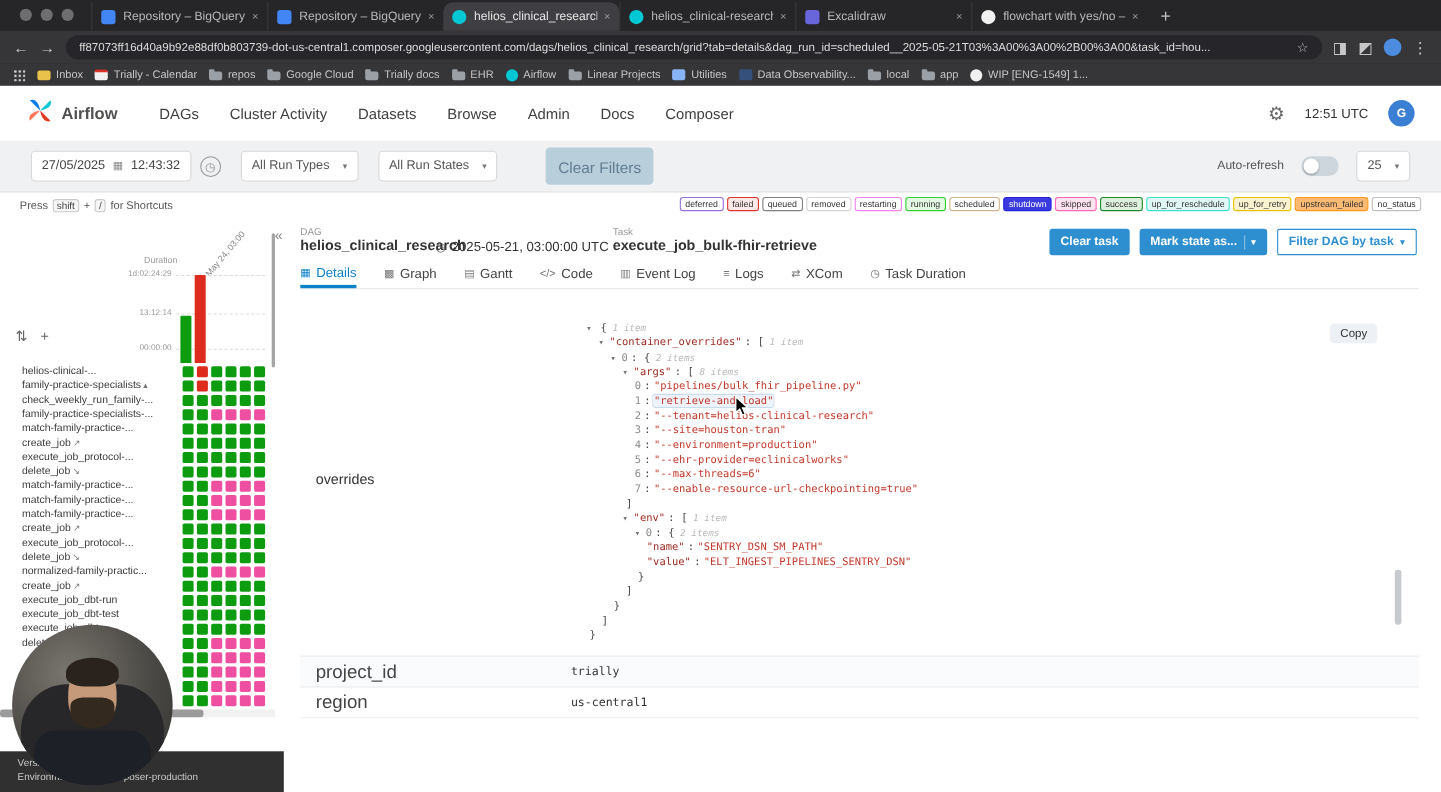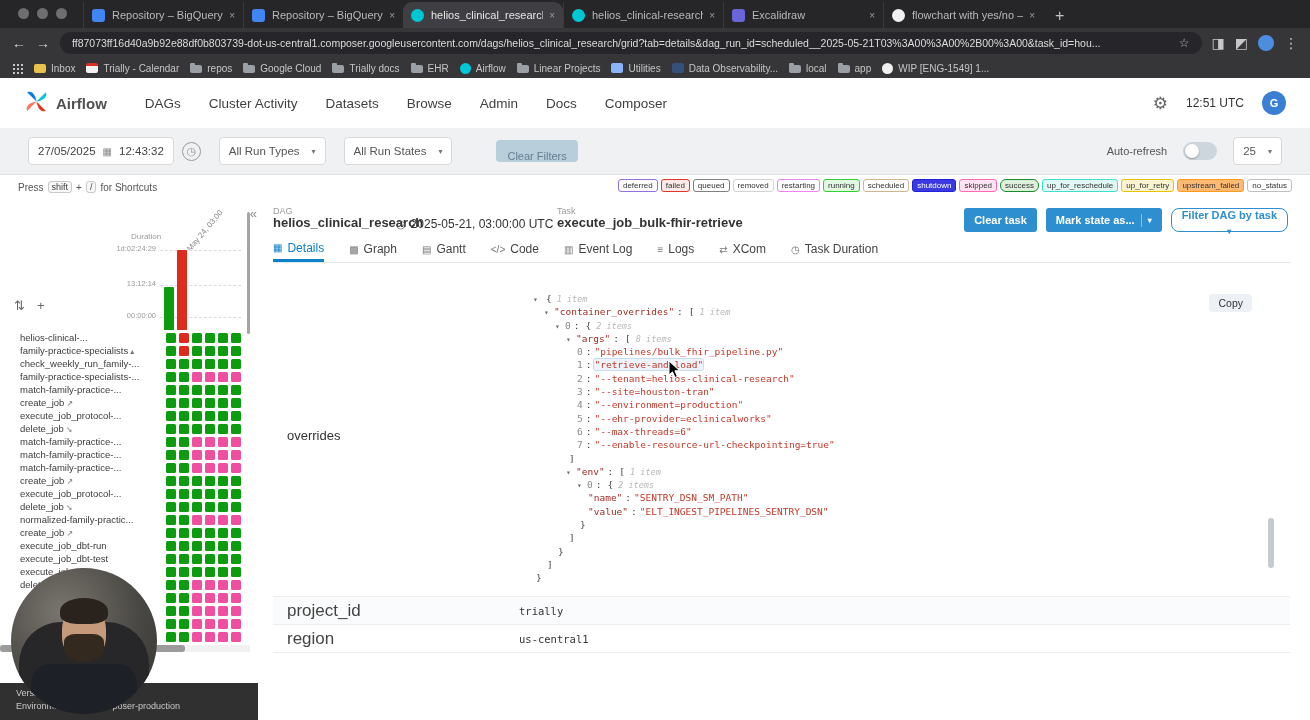--- a/index.html
+++ b/index.html
@@ -68,22 +68,22 @@
                border-bottom:1px solid #e3e3e3; display:flex; align-items:center; padding:0 28px; }
   .date-box { height:28px; background:#fff; border:1px solid #d8d8d8; border-radius:4px;
               display:flex; align-items:center; padding:0 9px; gap:7px; font-size:11.5px; color:#444; }
   .cal-icon { color:#8a8a8a; font-size:10px; }
   .clock-btn { width:19px; height:19px; border:1.5px solid #9a9a9a; border-radius:50%; color:#9a9a9a;
                display:flex; align-items:center; justify-content:center; font-size:11px; margin-left:8px; }
   .select { height:28px; background:#fff; border:1px solid #d8d8d8; border-radius:4px; padding:0 9px;
             font-size:11.5px; color:#555; display:flex; align-items:center; gap:12px; }
   .select .caret { color:#777; font-size:8px; }
   .ml16 { margin-left:18px; } .ml40 { margin-left:44px; }
-  .clear-btn { height:22px; padding:10px 11px; background:#b9cedb; color:#627d91; border:none;
-               border-radius:4px; font-size:11px; }
+  .clear-btn { height:34px; padding:10px 11px; background:#b9cedb; color:#627d91; border:none;
+               border-radius:4px; font-size:14px; }
   .filter-right { margin-left:auto; display:flex; align-items:center; gap:16px; }
   .auto-label { font-size:11px; color:#555; }
   .toggle { width:34px; height:18px; background:#cdd6dd; border-radius:9px; position:relative; }
   .toggle .knob { position:absolute; left:2px; top:2px; width:14px; height:14px; border-radius:50%;
                   background:#fff; box-shadow:0 1px 2px rgba(0,0,0,.3); }
 
   
   .hint { position:absolute; left:18px; top:181px; font-size:10px; color:#555;
           display:flex; align-items:center; gap:4px; }
   .kbd { border:1px solid #c9c9c9; border-radius:3px; background:#f7f7f7; padding:0 3px;
@@ -125,21 +125,21 @@
   .rh-dag-name { left:8px; } .rh-task-name { left:292px; }
   .rh-run { position:absolute; left:131px; top:15px; display:flex; align-items:center; gap:5px;
             font-size:12px; color:#333; }
   .rh-run .clock-ico { color:#555; font-size:11px; }
   .rh-buttons { position:absolute; right:2px; top:6px; display:flex; gap:9px; }
   .btn-solid { background:#2e8fd0; color:#fff; font-size:11px; font-weight:700; border:none;
                border-radius:3px; height:24px; padding:0 10px; display:flex; align-items:center; gap:6px; }
   .btn-solid .divider { width:1px; height:13px; background:rgba(255,255,255,.45); }
   .btn-solid .caret, .btn-outline .caret { font-size:8px; }
   .btn-outline { background:#fff; color:#2e8fd0; border:1px solid #2e8fd0; font-size:11px; font-weight:700;
-                 border-radius:8px; height:24px; padding:0 10px; display:flex; align-items:center; gap:6px;flex-direction:column; }
+                 border-radius:2px; height:24px; padding:0 10px; display:flex; align-items:center; gap:6px; }
   .tab-bar { position:absolute; left:8px; right:0; top:38px; height:23px; border-bottom:1px solid #e7e7e7;
              display:flex; gap:25px; }
   .dtab { display:flex; align-items:center; gap:5px; font-size:12px; color:#444; padding-bottom:4px; }
   .dtab .ti { color:#777; font-size:10px; }
   .dtab.active { color:#0c80c9; border-bottom:3px solid #0c80c9; }
   .dtab.active .ti { color:#0c80c9; }
   .details-body { position:absolute; left:8px; right:0; top:61px; bottom:0; }
   .overrides-row { position:relative; height:334px; border-bottom:1px solid #ececec; }
   .overrides-label { position:absolute; left:14px; top:165px; font-size:13px; color:#333; }
   .copy-btn { position:absolute; right:38px; top:31px; background:#edf1f5; border:none; border-radius:4px;
@@ -362,21 +362,21 @@
 <div class="legend">
     <span class="chip" style="border-color: rgb(147, 112, 219); background: rgb(255, 255, 255);">deferred</span>
     <span class="chip" style="border-color: rgb(224, 53, 43); background: rgb(253, 234, 232);">failed</span>
     <span class="chip" style="border-color: rgb(128, 128, 128); background: rgb(255, 255, 255);">queued</span>
     <span class="chip" style="border-color: rgb(211, 211, 211); background: rgb(255, 255, 255);">removed</span>
     <span class="chip" style="border-color: rgb(238, 130, 238); background: rgb(255, 255, 255);">restarting</span>
     <span class="chip" style="border-color: rgb(49, 209, 49); background: rgb(226, 248, 226);">running</span>
     <span class="chip" style="border-color: rgb(210, 180, 140); background: rgb(255, 255, 255);">scheduled</span>
     <span class="chip" style="border-color: rgb(34, 34, 221); background: rgb(58, 58, 224); color: rgb(255, 255, 255);">shutdown</span>
     <span class="chip" style="border-color: rgb(255, 105, 180); background: rgb(255, 227, 241);">skipped</span>
-    <span class="chip" style="border-color: rgb(30, 139, 45); background: rgb(221, 240, 221); border-radius: 6px;">success</span>
+    <span class="chip" style="border-color: rgb(30, 139, 45); background: rgb(221, 240, 221);">success</span>
     <span class="chip" style="border-color: rgb(64, 224, 208); background: rgb(224, 247, 245);">up_for_reschedule</span>
     <span class="chip" style="border-color: rgb(232, 194, 0); background: rgb(251, 243, 207);">up_for_retry</span>
     <span class="chip" style="border-color: rgb(255, 154, 31); background: #fdba74;">upstream_failed</span>
     <span class="chip" style="border-color: rgb(191, 191, 191); background: rgb(255, 255, 255);">no_status</span>
   </div>
 
 <div class="grid-panel">
   <span class="collapse-icon">«</span>
   <div class="duration-chart">
     <span class="duration-title">Duration</span>

